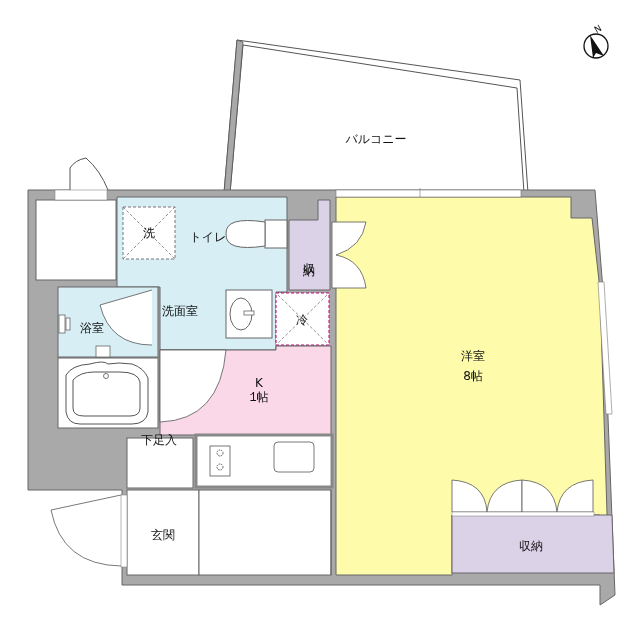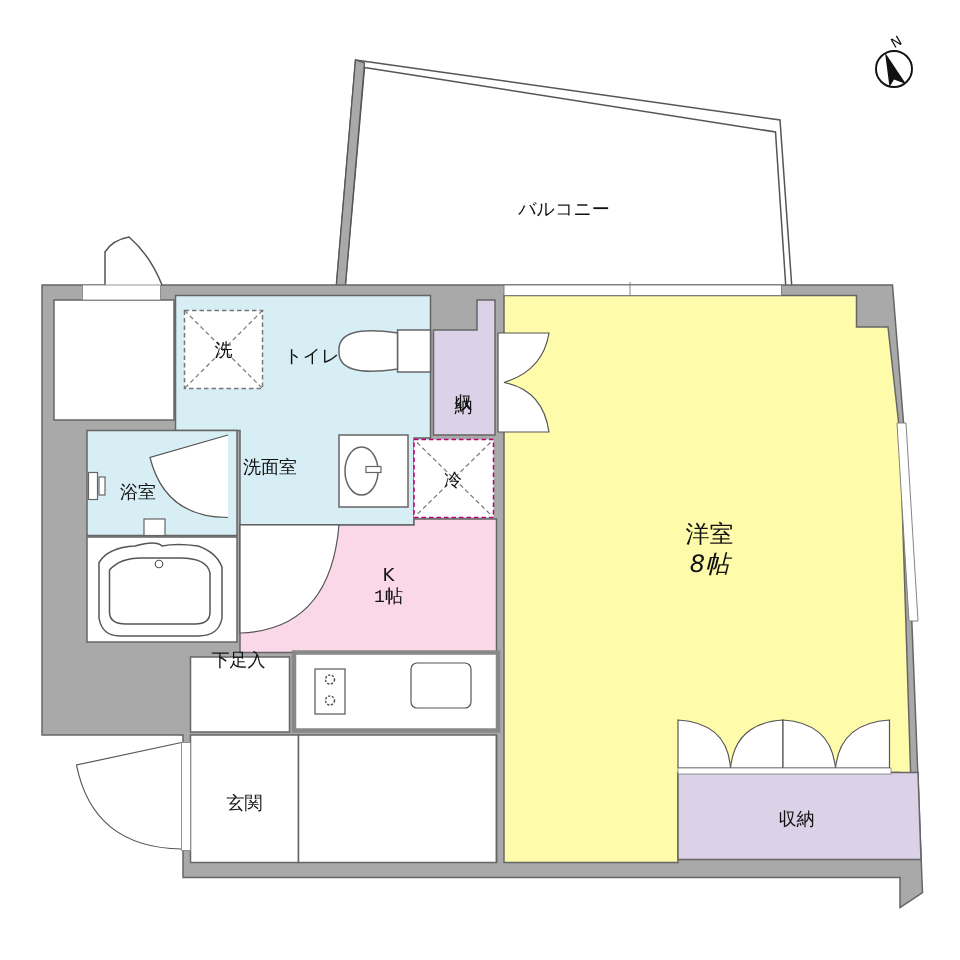--- a/index.html
+++ b/index.html
@@ -1,19 +1,19 @@
 <!DOCTYPE html>
 <html><head>
 <meta charset="utf-8">
 <style>
   html, body { margin:0; padding:0; background:#ffffff; }
   body { width:640px; height:640px; position:relative; overflow:hidden; font-family:"DejaVu Sans", sans-serif; }
   svg { position:absolute; left:0; top:0; }
   .lbl { position:absolute; font-size:12px; color:#111; text-align:center; line-height:14px; white-space:nowrap; transform:translate(-50%,-50%); }
-  .lbl.big { font-size:16px; line-height:18px; }
+  .lbl.big { font-size:12px; line-height:18px; }
   .vert { writing-mode:vertical-rl; text-orientation:upright; letter-spacing:2px; }
 </style>
 </head>
 <body>
 
 <svg width="640" height="640" viewBox="0 0 640 640">
 
   <g>
     <polygon points="237,40 520,80 528,193 224,193" fill="#ffffff" stroke="#555" stroke-width="1"></polygon>
     <polygon points="243,45 517,88 524,193 230,193" fill="#ffffff" stroke="#555" stroke-width="1"></polygon>
@@ -111,16 +111,16 @@
 <div class="lbl" style="left:376px;top:139px;">バルコニー</div>
 <div class="lbl" style="left:149px;top:233px;">洗</div>
 <div class="lbl" style="left:208px;top:237px;">トイレ</div>
 <div class="lbl vert" style="left:309px;top:255px;">収納</div>
 <div class="lbl" style="left:180px;top:311px;">洗面室</div>
 <div class="lbl" style="left:92px;top:328px;">浴室</div>
 <div class="lbl" style="left:302px;top:320px;">冷</div>
 <div class="lbl" style="left:259px;top:383px;">K</div>
 <div class="lbl" style="left:259px;top:398px;font-family:Liberation Mono, monospace;">1帖</div>
 <div class="lbl big" style="left:473px;top:356px;">洋室</div>
-<div class="lbl big" style="left:473px;top:376px;font-style:italic;">8帖</div>
+<div class="lbl big" style="left:473px;top:376px;">8帖</div>
 <div class="lbl" style="left:159px;top:440px;">下足入</div>
 <div class="lbl" style="left:163px;top:535px;">玄関</div>
 <div class="lbl" style="left:531px;top:546px;">収納</div>
 
 </body></html>

